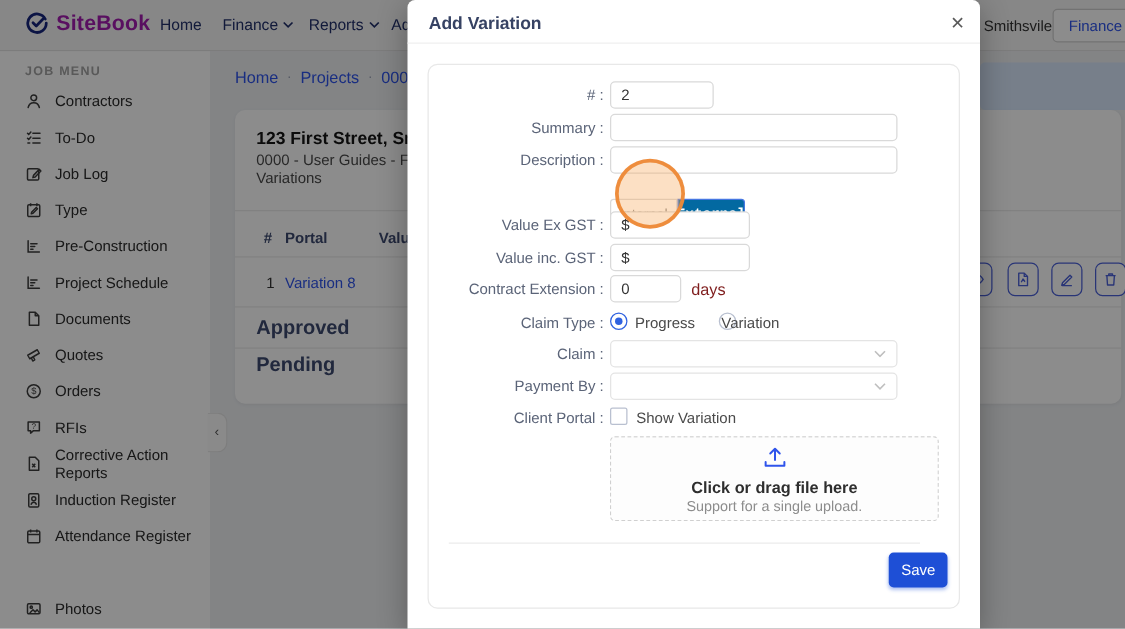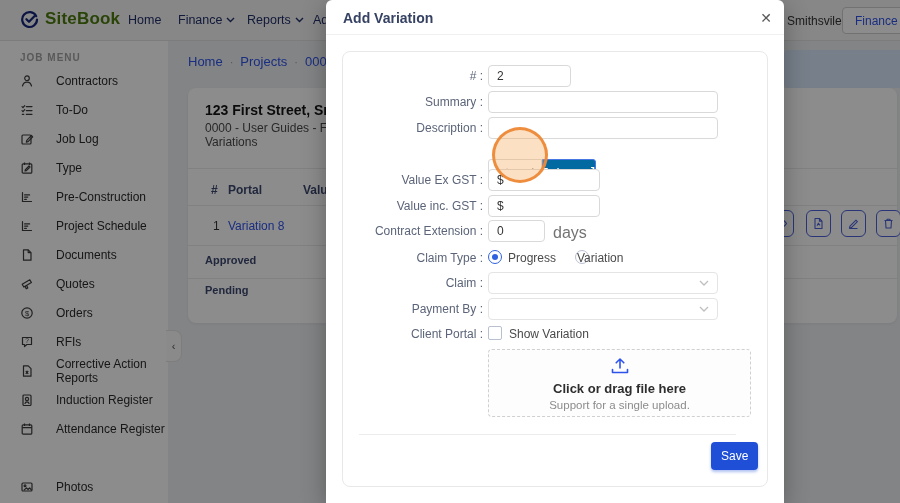--- a/index.html
+++ b/index.html
@@ -2,62 +2,62 @@
 <html><head>
 <meta charset="utf-8">
 <style>
   * { box-sizing: border-box; margin: 0; padding: 0; }
   html,body { width: 900px; height: 503px; overflow: hidden; }
   body { font-family: "Liberation Sans", sans-serif; position: relative; background:#eef0f3; }
   .abs { position:absolute; }
 
   
   .navbar { left:0; top:0; width:900px; height:41px; background:#f6f6f6; border-bottom:1px solid #e2e2e2; z-index:1; }
-  .logo { left:20px; top:9px; display:flex; align-items:flex-end; gap:6px; font-weight:bold; font-size:17px; color:#4d7c0f; letter-spacing:.2px; }
+  .logo { left:20px; top:9px; display:flex; align-items:flex-start; gap:6px; font-weight:bold; font-size:17px; color:#a21caf; letter-spacing:.2px; }
   .nav-item { top:13px; font-size:12.5px; color:#22306b; display:flex; align-items:center; gap:4px; cursor:pointer; }
   .nav-right-user { left:787px; top:14px; font-size:12px; color:#333; }
   .demo-btn { left:842px; top:7px; height:27px; padding:6px 12px; background:#fff; border:1px solid #cfcfcf; border-radius:4px; font-size:12px; color:#2f54eb; white-space:nowrap; }
 
   
   .sidebar { left:0; top:41px; width:168px; height:462px; background:#ffffff; z-index:1; }
   .side-section { left:20px; top:11px; font-size:10px; font-weight:bold; color:#a3a3a3; letter-spacing:1px; }
-  .side-item { left:0; width:168px; height:29px; display:flex; align-items:center; gap:22px; padding-left:20px; font-size:12px; color:#2b2b2b; cursor:pointer; }
+  .side-item { left:0; width:168px; height:29px; display:flex; align-items:center; gap:10px; padding-left:20px; font-size:12px; color:#2b2b2b; cursor:pointer; }
   .side-item svg { flex:0 0 auto; }
   .collapse-tab { left:166px; top:330px; width:16px; height:32px; background:#fbfbfb; border:1px solid #e4e4e4; border-left:none; border-radius:0 8px 8px 0; z-index:2; display:flex; align-items:center; justify-content:center; font-size:11px; color:#555; cursor:pointer; }
 
   
   .content { left:168px; top:41px; width:732px; height:462px; background:#eef0f3; z-index:1; }
   .breadcrumb { left:20px; top:13px; font-size:13px; display:flex; gap:7px; align-items:center; }
   .crumb { color:#2f54eb; cursor:pointer; }
   .crumb-sep { color:#9aa2b5; font-size:11px; }
   .banner { left:616px; top:9px; width:116px; height:38px; background:#d9e8fc; border-radius:4px 0 0 4px; }
 
   .job-card { left:20px; top:47px; width:709px; height:235px; background:#ffffff; border-radius:8px; box-shadow:0 1px 3px rgba(0,0,0,.06); }
   .job-title { left:17px; top:14px; font-size:14px; font-weight:bold; color:#141414; white-space:nowrap; }
   .job-sub { left:17px; top:33px; font-size:12px; color:#4a4a4a; white-space:nowrap; }
   .job-sub2 { left:17px; top:47px; font-size:12px; color:#4a4a4a; }
   .tline { left:0; width:709px; border-top:1px solid #ececec; }
   .th { font-size:12px; font-weight:bold; color:#3d4a70; }
   .td { font-size:12px; color:#333; }
   .td-link { font-size:12px; color:#2f54eb; cursor:pointer; }
-  .group-label { font-size:11px; font-weight:bold; color:#3d4a70; }
+  .group-label { font-size:16px; font-weight:bold; color:#3d4a70; }
   .action-btn { width:25px; height:27px; border:1px solid #4c62d9; border-radius:6px; background:#fff; display:flex; align-items:center; justify-content:center; cursor:pointer; }
 
   
   .overlay { left:0; top:0; width:900px; height:503px; background:rgba(0,0,0,0.45); z-index:5; }
   .modal { left:326px; top:0; width:458px; height:503px; background:#fff; z-index:10; border-radius:6px 6px 0 0; box-shadow:0 6px 24px rgba(0,0,0,.3); }
   .modal-title { left:17px; top:10px; font-size:14px; font-weight:bold; color:#364263; }
   .modal-close { left:430px; top:8px; width:20px; height:20px; font-size:14px; color:#595959; display:flex; align-items:center; justify-content:center; cursor:pointer; }
   .modal-hr { left:0; top:34px; width:458px; border-top:1px solid #f0f0f0; }
   .form-card { left:16px; top:51px; width:426px; height:436px; border:1px solid #e8e8e8; border-radius:8px; background:#fff; }
 
   .flabel { width:140px; left:17px; text-align:right; font-size:12px; color:#5b6478; white-space:nowrap; }
   .finput { background:#fff; border:1px solid #d9d9d9; border-radius:4px; height:22px; font-size:12px; color:#333; display:flex; align-items:center; padding:0 8px; }
   .fselect { background:#fff; border:1px solid #e4e4e4; border-radius:4px; height:22px; display:flex; align-items:center; justify-content:flex-end; padding:0 8px; }
-  .suffix { font-size:16px; color:#737373; }
+  .suffix { font-size:13px; color:#7f1d1d; }
 
   .seg { height:25px; width:54px; display:flex; align-items:center; justify-content:center; font-size:11.5px; cursor:pointer;margin-top:17px; }
   .seg-internal { left:162px; top:142px; background:#fff; border:1px solid #d9d9d9; border-radius:3px 0 0 3px; color:#8a8a8a; }
   .seg-external { left:216px; top:142px; background:#0369a1; border:1px solid #4677e2; border-radius:0 3px 3px 0; color:#fff; font-weight:bold;font-family:Liberation Mono, monospace; }
   .click-ring { left:166px; top:127px; width:56px; height:56px; border-radius:50%; border:3px solid rgba(237,137,54,.95); background:rgba(246,173,100,.38); z-index:12; }
 
   .radio { width:14px; height:14px; border-radius:50%; border:1px solid #b9c0d0; background:#fff; display:inline-block; position:relative; }
   .radio.sel { border:1px solid #2f62e0; }
   .radio.sel::after { content:""; position:absolute; left:3px; top:3px; width:6px; height:6px; border-radius:50%; background:#2f62e0; }
   .radio-label { font-size:12px; color:#4a4a4a; }

